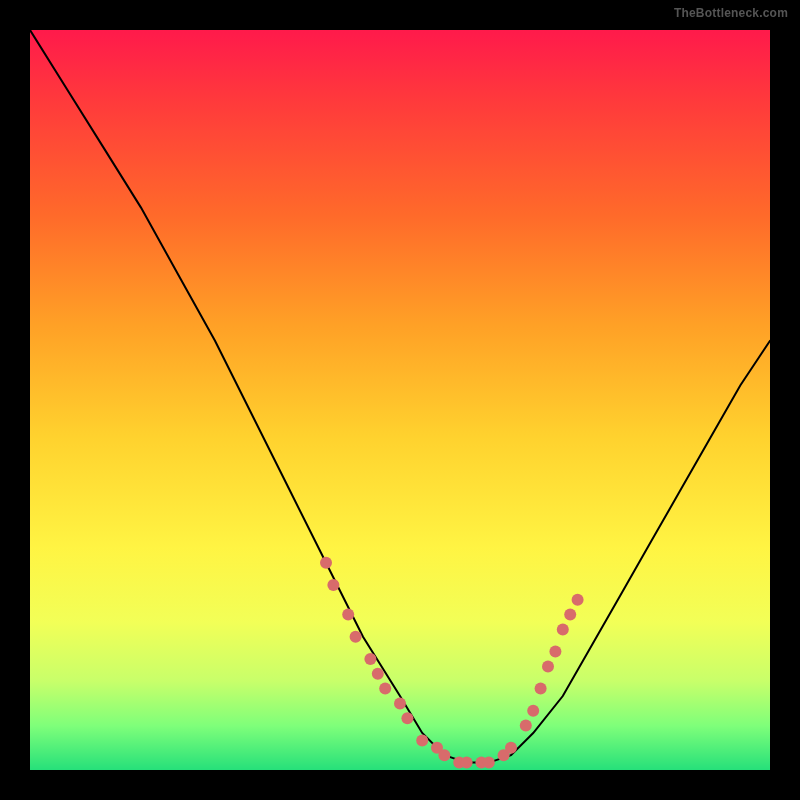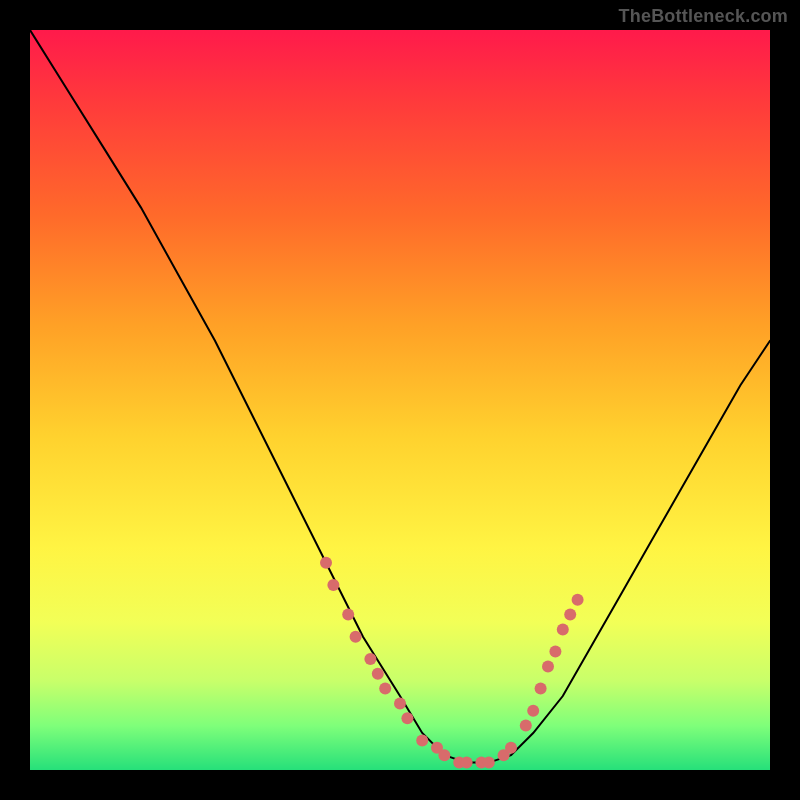--- a/index.html
+++ b/index.html
@@ -38,21 +38,21 @@
       #7fff7a 94%,
       #26e07a 100%
     );
   }
   .watermark {
     position: absolute;
     top: 6px;
     right: 12px;
     color: #555;
     font-family: Arial, Helvetica, sans-serif;
-    font-size: 18px;
+    font-size: 12px;
     font-weight: 600;
     letter-spacing: 0.2px;
   }
   svg {
     position: absolute;
     left: 0;
     top: 0;
   }
 </style>
 </head>

